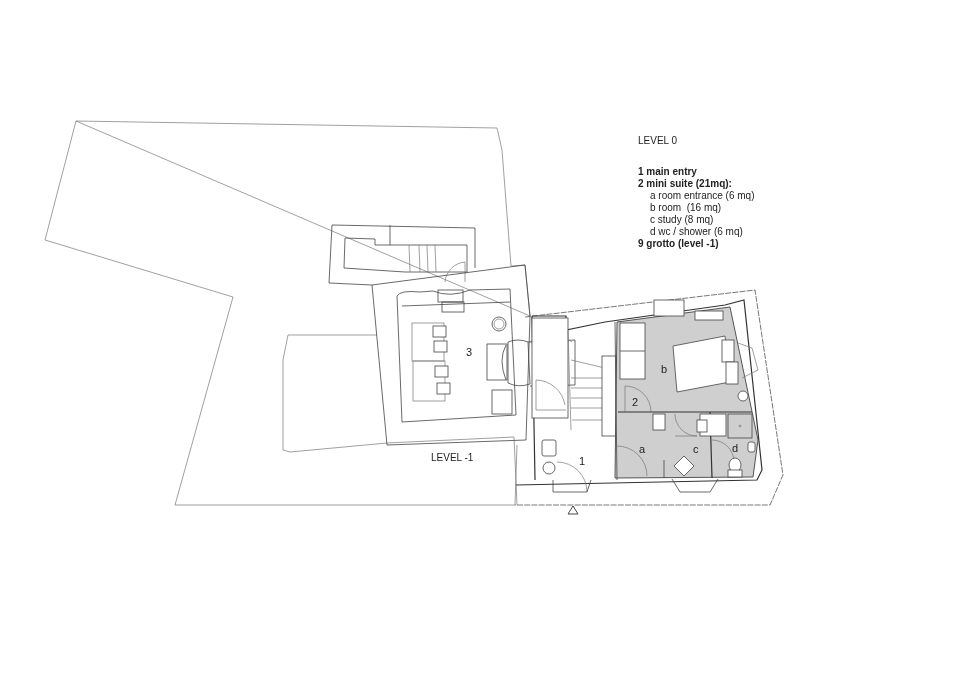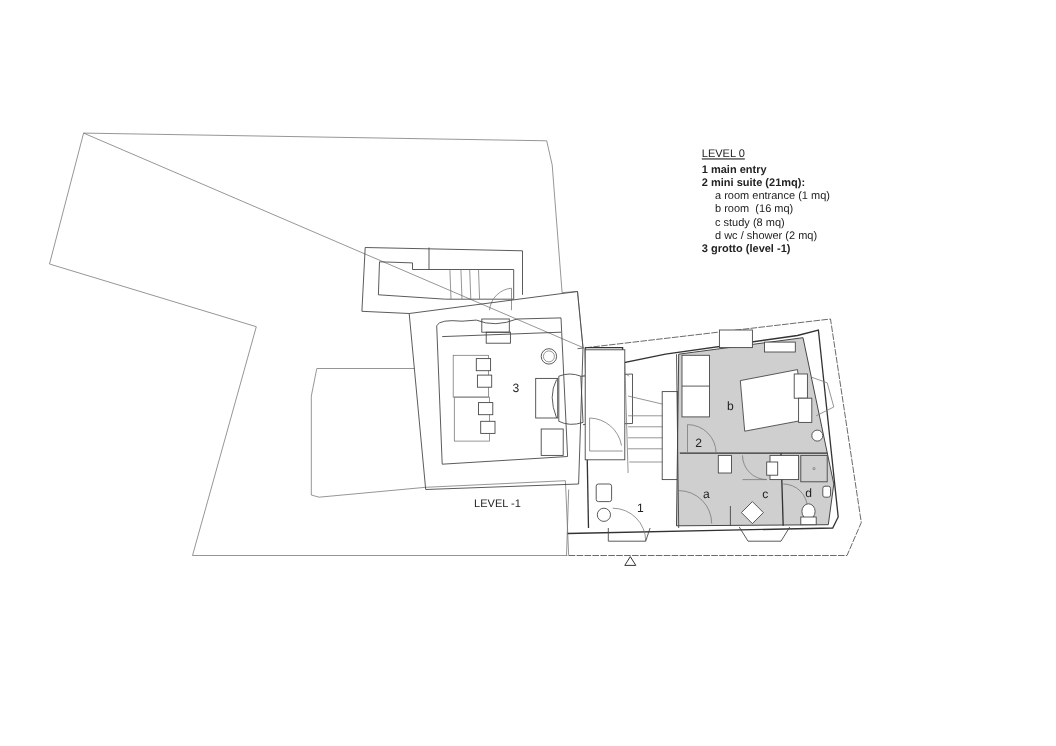--- a/index.html
+++ b/index.html
@@ -10,21 +10,21 @@
   .ln-light { fill: none; stroke: #777; stroke-width: 0.7; }
   .ln-dash { fill: none; stroke: #555; stroke-width: 0.8; stroke-dasharray: 6 1.2; }
   .fill-gray { fill: #cfcfcf; stroke: #444; stroke-width: 0.9; }
   .furn { fill: #ffffff; stroke: #444; stroke-width: 0.8; }
   .furn-gray { fill: #cfcfcf; stroke: #444; stroke-width: 0.8; }
   .wall { fill: none; stroke: #333; stroke-width: 1.2; }
   .room-label { font-family: "Liberation Sans", sans-serif; font-size: 11px; fill: #222; }
   .level-label { font-family: "Liberation Sans", sans-serif; font-size: 10px; fill: #222; }
 
   .legend { position: absolute; left: 638px; top: 135px; font-size: 10px; line-height: 12px; color: #222; }
-  .legend .title { margin-bottom: 2px; text-decoration: underline; }
+  .legend .title { margin-bottom: 19px; }
   .legend .item { white-space: pre; font-weight: bold; }
   .legend .sub { padding-left: 12px; white-space: pre; }
 </style>
 </head>
 <body>
 
 <svg id="plan" viewBox="0 0 960 678" xmlns="http://www.w3.org/2000/svg">
 
   <g>
 
@@ -160,18 +160,18 @@
     <text class="level-label" x="431" y="461">LEVEL -1</text>
   </g>
 
   <polygon points="573,506 568,514 578,514" fill="none" stroke="#333" stroke-width="0.9"></polygon>
 </svg>
 
 <div class="legend">
   <div class="title">LEVEL 0</div>
   <div class="item">1 main entry</div>
   <div class="item">2 mini suite (21mq):</div>
-  <div class="sub">a room entrance (1 mq)</div>
+  <div class="sub">a room entrance (6 mq)</div>
   <div class="sub">b room  (16 mq)</div>
   <div class="sub">c study (8 mq)</div>
-  <div class="sub">d wc / shower (2 mq)</div>
-  <div class="item">3 grotto (level -1)</div>
+  <div class="sub">d wc / shower (6 mq)</div>
+  <div class="item">9 grotto (level -1)</div>
 </div>
 
 </body></html>

